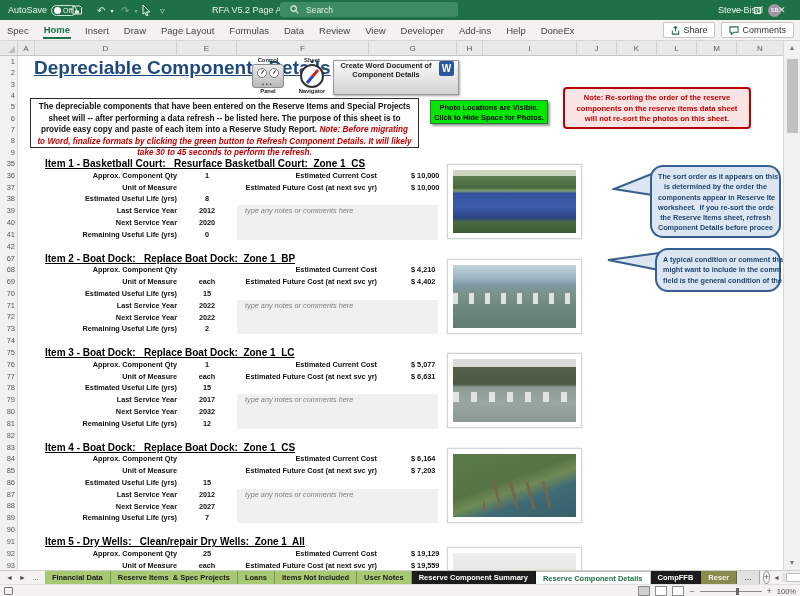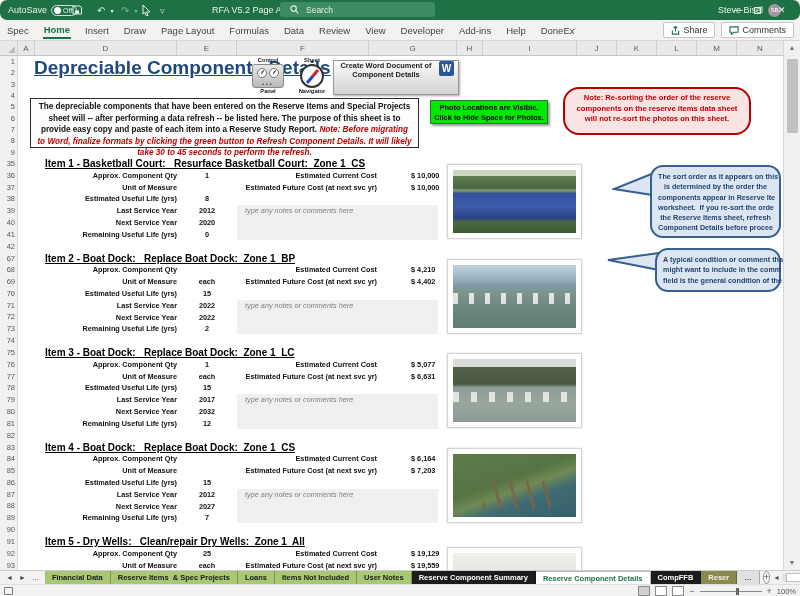--- a/index.html
+++ b/index.html
@@ -1,25 +1,25 @@
 <!DOCTYPE html>
 <html><head>
 <meta charset="utf-8">
 <style>
   * { margin:0; padding:0; box-sizing:border-box; }
   html,body { width:800px; height:596px; overflow:hidden; font-family:"Liberation Sans", sans-serif; background:#fff; }
   .stage { position:relative; width:800px; height:596px; background:#fff; overflow:hidden; }
 
   
-  .titlebar { position:absolute; left:0; top:0; width:800px; height:20px; background:#1e7145; color:#fff; font-size:9px;border-radius:7px; }
+  .titlebar { position:absolute; left:0; top:0; width:800px; height:20px; background:#1e7145; color:#fff; font-size:9px; }
   .titlebar .tb-item { position:absolute; top:0; height:20px; display:flex; align-items:center; color:#eaf3ec; }
   .autosave-pill { display:inline-flex; align-items:center; gap:2px; border:1px solid #cfe3d6; border-radius:7px; height:11px; padding:0 4px 0 2px; margin-left:4px; font-size:7px; }
   .autosave-dot { width:7px; height:7px; border-radius:50%; background:#fff; }
   .qat-ico { margin:0 5px; font-size:10px; color:#dcebe1; }
-  .search-box { position:absolute; left:280px; top:2px; width:155px; height:15px; background:#3d8b63; border-radius:3px; display:flex; align-items:center; gap:5px; padding-left:26px; color:#e3efe7; font-size:8.5px; }
+  .search-box { position:absolute; left:280px; top:2px; width:178px; height:15px; background:#3d8b63; border-radius:3px; display:flex; align-items:center; gap:5px; padding-left:26px; color:#e3efe7; font-size:8.5px; }
   .avatar { width:13px; height:13px; border-radius:50%; background:#a596a5; color:#fff; font-size:6px; display:flex; align-items:center; justify-content:center; margin-left:5px; }
   .winctl { width:16px; text-align:center; font-size:9px; color:#eaf3ec; }
   .restore-box { width:7px; height:7px; border:1px solid #eaf3ec; display:inline-block; }
 
   
   .ribbon { position:absolute; left:0; top:20px; width:800px; height:21px; background:#f3f2f1; border-bottom:1px solid #d8d6d4; font-size:9.5px; color:#444; }
   .ribbon-tabs { position:absolute; left:6px; top:0; height:21px; display:flex; align-items:center; gap:13px; }
   .rtab { cursor:default; padding:2px 1px; }
   .rtab.active { color:#1e7145; font-weight:bold; border-bottom:2px solid #1e7145; }
   .ribbon-right { position:absolute; right:6px; top:2px; display:flex; gap:6px; }
@@ -51,21 +51,21 @@
 
   .word-btn { position:absolute; left:333px; top:4px; width:126px; height:35px; background:linear-gradient(180deg,#fbfbfb,#d2d2d2); border:1px solid #9a9a9a; box-shadow:1px 1px 2px rgba(0,0,0,.35); display:flex; }
   .word-btn .lbl { flex:1; font-size:7.4px; font-weight:bold; color:#222; text-align:center; line-height:9px; padding-left:3px; }
   .word-ico { width:15px; height:15px; background:#2b579a; color:#fff; font-size:10px; font-weight:bold; display:flex; align-items:center; justify-content:center; border-radius:2px; margin:0 4px; }
 
   .info-box { position:absolute; left:30px; top:42px; width:389px; height:50px; background:#fdfdfd; border:1.5px solid #2b2b2b; font-size:8.2px; font-weight:600; color:#111; text-align:center; line-height:11.6px; padding:2px 6px; }
   .info-note { color:#c00000; font-style:italic; font-weight:bold; }
 
   .photo-btn { position:absolute; left:430px; top:44px; width:118px; height:24px; background:#00e800; border:1px solid #2d7a2d; box-shadow:1.5px 1.5px 2px rgba(0,0,0,.4); font-size:7.4px; font-weight:bold; color:#000; text-align:center; line-height:10px; padding-top:2px; }
 
-  .red-note { position:absolute; left:563px; top:31px; width:188px; height:48px; background:#f9e4e3; border:2.5px solid #b30000; border-radius:16px; color:#c00000; font-size:7.6px; font-weight:bold; text-align:center; line-height:10.5px; padding:4px 8px; }
+  .red-note { position:absolute; left:563px; top:31px; width:188px; height:42px; background:#f9e4e3; border:2.5px solid #b30000; border-radius:4px; color:#c00000; font-size:7.6px; font-weight:bold; text-align:center; line-height:10.5px; padding:4px 8px; }
 
   
   .item-block { height:94.5px; position:absolute; }
   .item-title { position:absolute; left:45px; top:0; height:11.8px; line-height:11.8px; font-size:10px; font-weight:bold; color:#000; text-decoration:underline; white-space:pre; }
   .frow { position:absolute; height:11.81px; line-height:11.81px; font-size:7.3px; }
   .flabel { left:45px; width:132px; text-align:right; font-weight:bold; color:#111; }
   .fvalue { left:177px; width:60px; text-align:center; font-weight:bold; color:#111; }
   .clabel { left:200px; width:177px; text-align:right; font-weight:bold; color:#111; }
   .cvalue { left:383px; width:72px; text-align:left; font-weight:bold; color:#111; white-space:pre;margin-left:28px; }
   .notes-box { position:absolute; left:237px; top:47.3px; width:201px; height:34.6px; background:#f0f0f0; font-size:7.3px; font-style:italic; color:#7f7f7f; padding:1px 0 0 8px; }

